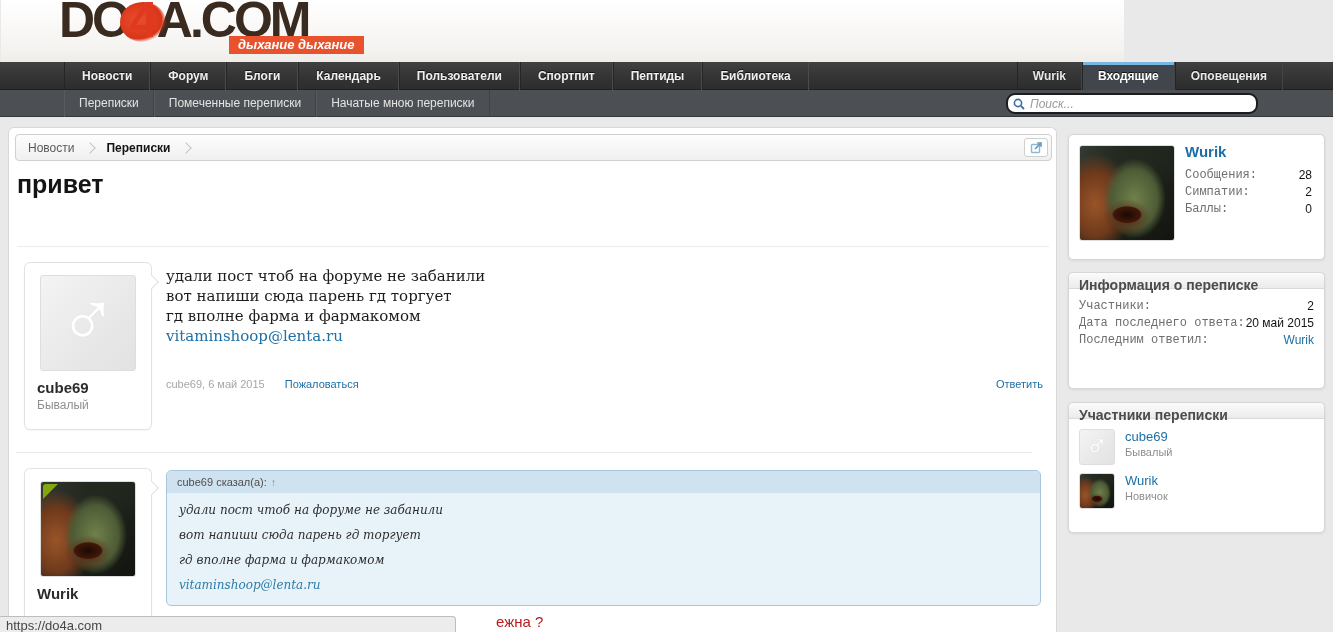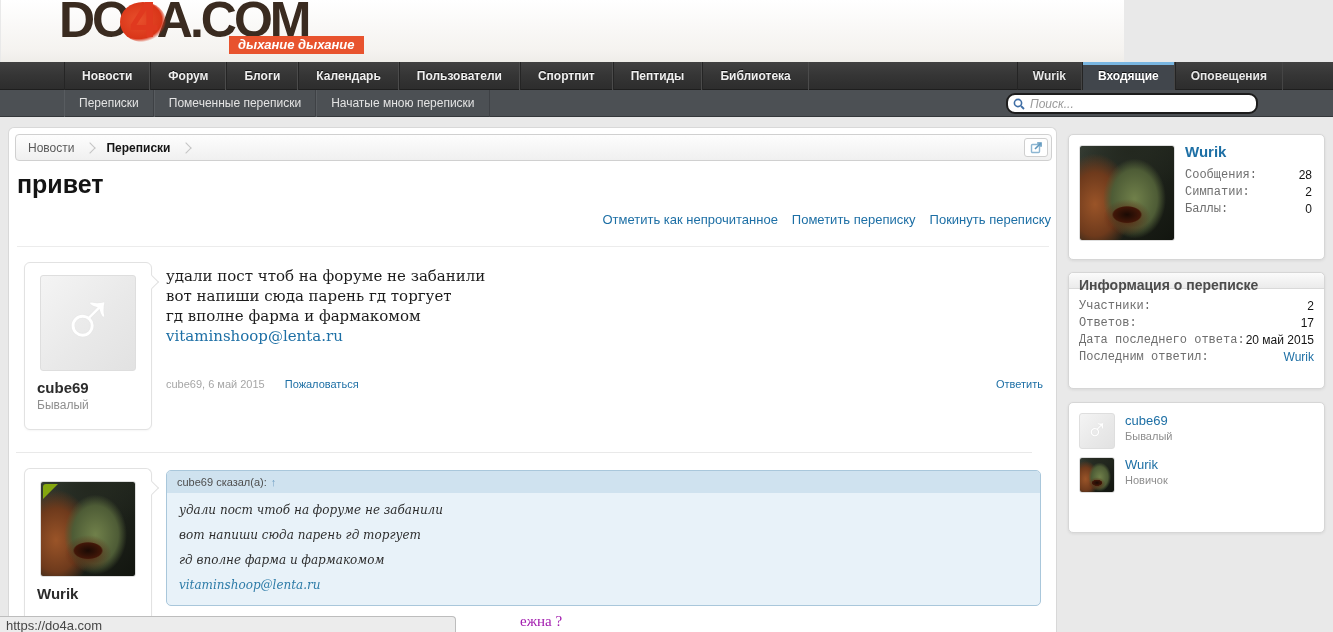--- a/index.html
+++ b/index.html
@@ -100,22 +100,22 @@
   #quote-box { position:absolute; left:166px; top:470px; width:875px; height:136px;
     border:1px solid #a9c7db; border-radius:5px; background:#e8f2f9; overflow:hidden; }
   #quote-header { height:22px; background:#cfe2ef; line-height:22px; padding:0 10px;
     font-size:11px; color:#4e4e4e; }
   #quote-header .q-arrow { color:#6f9fc2; margin-left:4px; cursor:pointer; }
   #quote-body { padding:10px 12px 0; font-family:"DejaVu Serif",serif; font-style:italic;
     font-size:12px; color:#2e2e2e; }
   #quote-body div { margin-bottom:11px; }
   #quote-body .msg-link { color:#2e7ca8; cursor:pointer; }
 
-  #reply-fragment { position:absolute; left:520px; top:613px; font-family:Liberation Serif, serif;
-    font-size:15px; color:#a21caf; }
+  #reply-fragment { position:absolute; left:496px; top:613px; font-family:Liberation Sans, sans-serif;
+    font-size:15px; color:#b91c1c; }
 
   
   .sb-card { position:absolute; left:1068px; width:257px; background:#fff; border:1px solid #d6d6d6;
     border-radius:5px; box-shadow:0 1px 3px rgba(0,0,0,0.08); }
   .sb-header { height:16px; line-height:24px; padding:0 10px; font-size:14px; font-weight:bold;
     color:#4c4c4c; background:linear-gradient(180deg,#fbfbfb,#ebebeb); border-bottom:1px solid #d9d9d9;
     border-radius:5px 5px 0 0; }
   .sb-row { display:flex; justify-content:space-between; line-height:17px; }
   .sb-row .lbl { font-size:12px; color:#6e6e6e;font-family:Liberation Mono, monospace; }
   .sb-row .val { font-size:12px; color:#141414; }
@@ -196,25 +196,20 @@
       <svg width="13" height="13" viewBox="0 0 13 13">
         <rect x="1.5" y="3.5" width="8" height="8" fill="none" stroke="#8db6d2" stroke-width="1.4" rx="1"></rect>
         <line x1="5" y1="8" x2="10.5" y2="2.5" stroke="#5e97bd" stroke-width="1.6"></line>
         <path d="M7.2 2 L11 2 L11 5.8" fill="none" stroke="#5e97bd" stroke-width="1.6"></path>
       </svg>
     </div>
   </div>
 
   <h1 id="page-title">привет</h1>
 
-  <div id="actions-row">
-    <span>Отметить как непрочитанное</span>
-    <span>Пометить переписку</span>
-    <span>Покинуть переписку</span>
-  </div>
 
   <div id="messages-sep"></div>
 </div>
 
 <div class="user-card" style="left:24px; top:262px; height:168px;">
   <span class="pointer"></span>
   <div class="avatar-96 avatar-male">
     <span class="mars">♂</span>
   </div>
   <div class="user-name">cube69</div>
@@ -271,35 +266,32 @@
 </div>
 
 <div id="sb-info" class="sb-card">
   <div class="sb-header">Информация о переписке</div>
   <div class="sb-body">
     <div class="sb-row">
         <span class="lbl">Участники:</span>
         <span class="val">2</span>
       </div>
     <div class="sb-row">
-        <span class="lbl">Ответов:</span>
-        <span class="val">17</span>
-      </div>
-    <div class="sb-row">
         <span class="lbl">Дата последнего ответа:</span>
         <span class="val">20 май 2015</span>
       </div>
     <div class="sb-row">
         <span class="lbl">Последним ответил:</span>
         <span class="val link">Wurik</span>
       </div>
   </div>
 </div>
 
 <div id="sb-participants" class="sb-card">
+  <div class="sb-header">Участники переписки</div>
   <div class="sb-body">
     <div class="participant">
       <div class="avatar-36 avatar-male">
           <span class="mars">♂</span>
         </div>
       <div>
         <div class="p-name">cube69</div>
         <div class="p-role">Бывалый</div>
       </div>
     </div>

